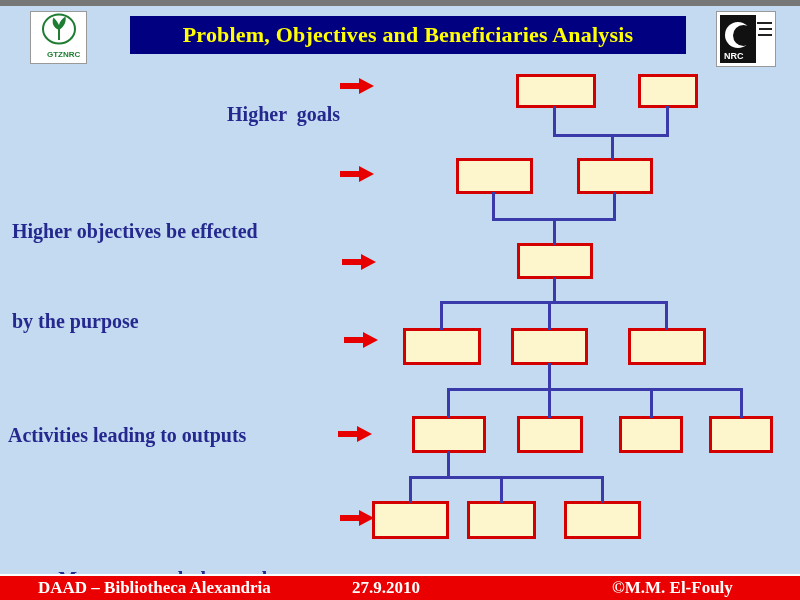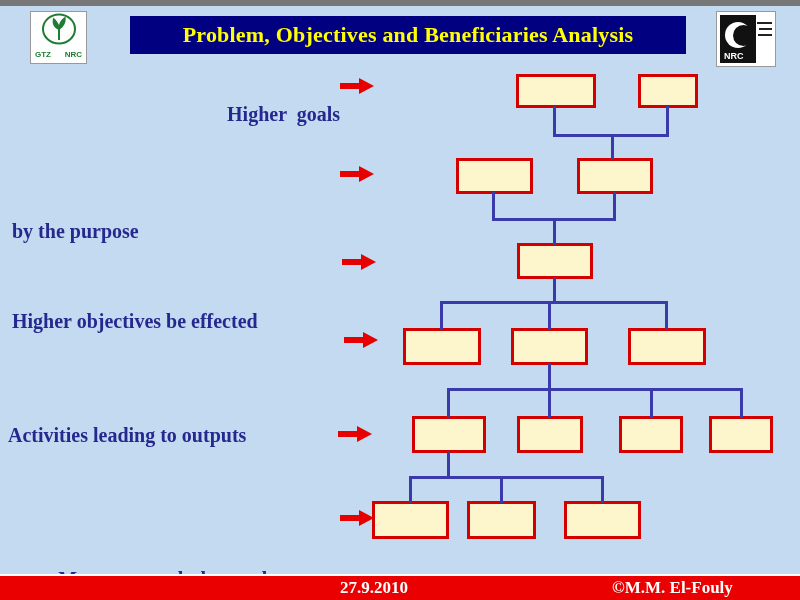--- a/index.html
+++ b/index.html
@@ -12,21 +12,21 @@
     position:absolute; left:130px; top:10px; width:556px; height:38px;
     background:#000080; color:#ffff00;
     display:flex; align-items:center; justify-content:center;
     font-size:22px; font-weight:bold; letter-spacing:0.2px;
   }
   .logo {
     position:absolute; background:#ffffff; border:1px solid #999; box-sizing:border-box;
   }
   .logo-left { left:30px; top:5px; width:57px; height:53px; text-align:center; }
   .logo-left-text {
-    display:flex; justify-content:space-between; padding:0 4px;
+    display:flex; justify-content:space-between; padding:0 16px;
     font-family:"Liberation Sans", sans-serif; font-size:8px; font-weight:bold; color:#1e7d32;
     margin-top:-2px;
   }
   .logo-right { left:716px; top:5px; width:60px; height:56px; }
   .nrc-emblem { position:absolute; left:3px; top:3px; width:36px; height:48px; background:#111; }
   .crescent-outer { position:absolute; left:5px; top:7px; width:26px; height:26px; border-radius:50%; background:#fff; }
   .crescent-inner { position:absolute; left:13px; top:10px; width:21px; height:21px; border-radius:50%; background:#111; }
   .nrc-text {
     position:absolute; left:4px; bottom:2px; color:#fff;
     font-family:"Liberation Sans", sans-serif; font-size:9px; font-weight:bold;
@@ -150,31 +150,32 @@
   <svg class="arrow" style="left:338px;top:420px" width="34" height="16" viewBox="0 0 34 16">
       <polygon points="0,5 19,5 19,0 34,8 19,16 19,11 0,11" fill="#e60000"></polygon>
     </svg>
   <svg class="arrow" style="left:340px;top:504px" width="34" height="16" viewBox="0 0 34 16">
       <polygon points="0,5 19,5 19,0 34,8 19,16 19,11 0,11" fill="#e60000"></polygon>
     </svg>
 
   <div class="lbl" style="left:100px;top:93px;width:240px;text-align:right">Higher  goals</div>
 
   <div class="lbl" style="left:12px;top:150px;width:330px;text-align:left">
+    <div>Higher objectives be effected</div>
     <div>by the purpose</div>
-    <div>Higher objectives be effected</div>
   </div>
 
 
 
   <div class="lbl" style="left:8px;top:414px;width:332px;text-align:left">Activities leading to outputs</div>
 
   <div class="lbl" style="left:20px;top:498px;width:300px;text-align:center">
     <div>Means to reach the results</div>
     
   </div>
 
   <div class="footer">
-    <span style="left:340px">27.9.2010</span>
+    <span style="left:38px">DAAD – Bibliotheca Alexandria</span>
+    <span style="left:352px">27.9.2010</span>
     <span style="left:612px">©M.M. El-Fouly</span>
   </div>
 
 </div>
 
 </body></html>

